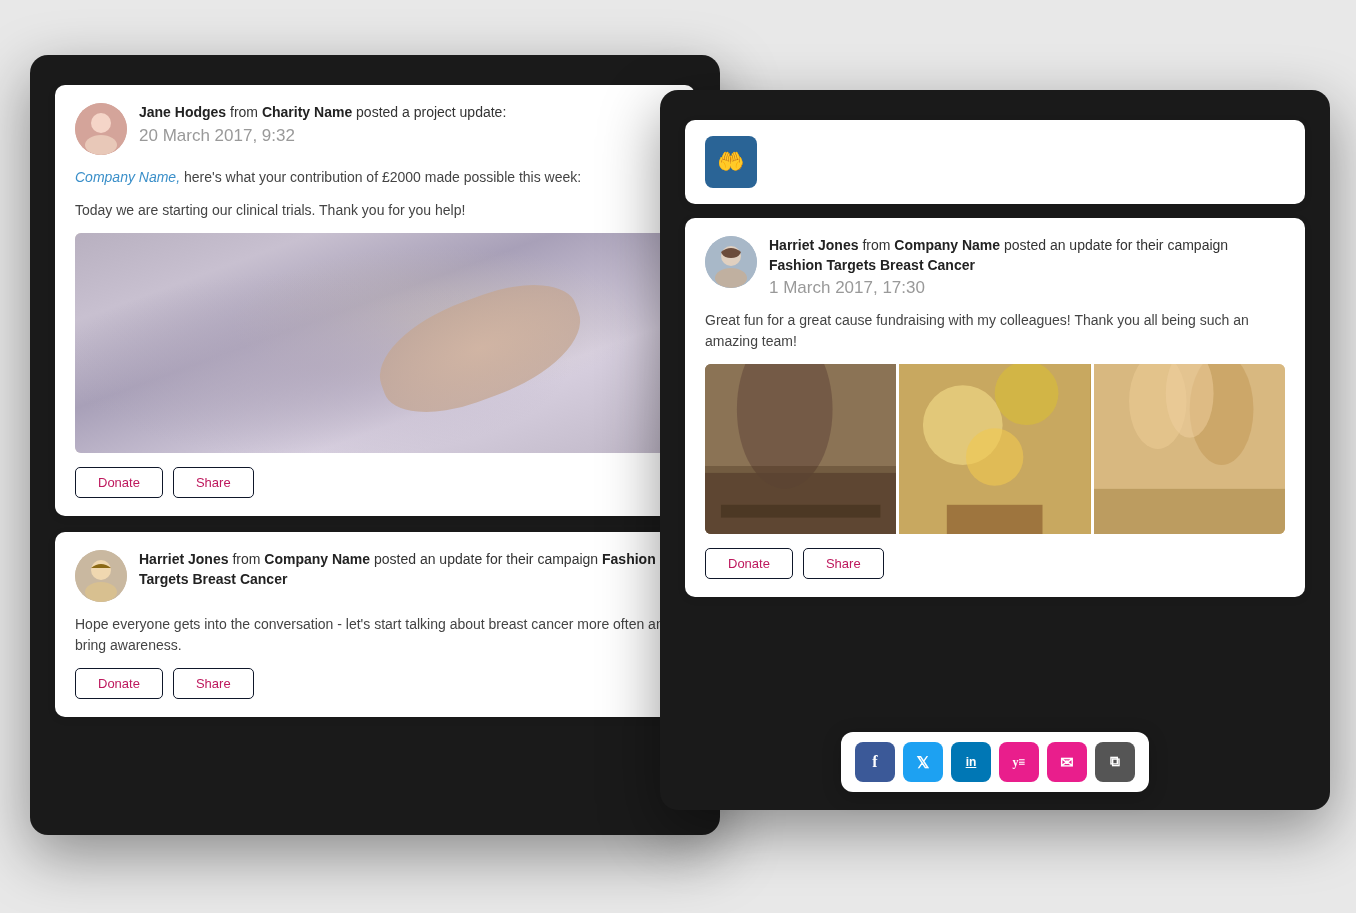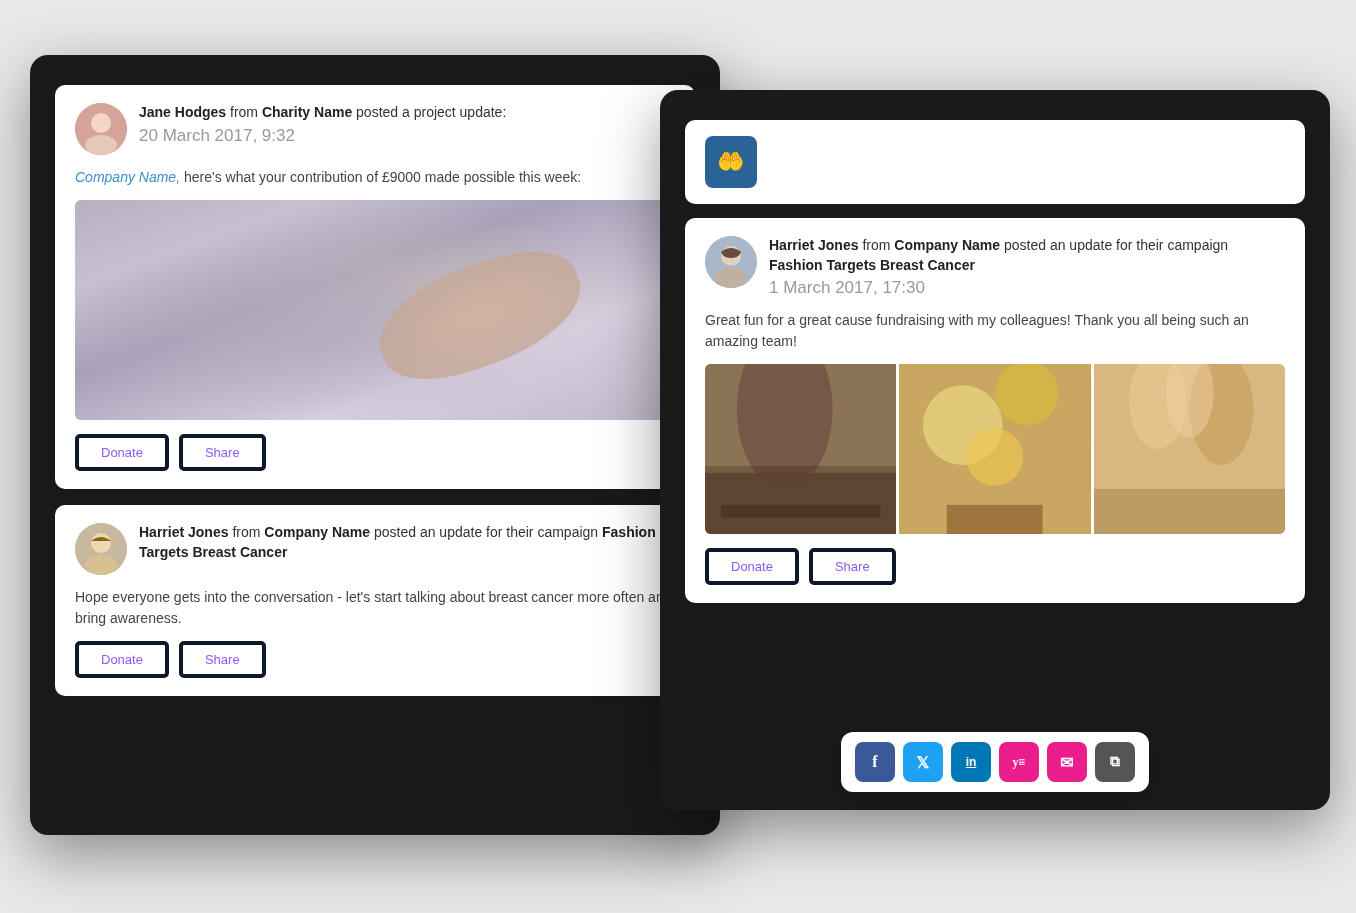--- a/index.html
+++ b/index.html
@@ -186,25 +186,25 @@
     }
 
     .card-actions {
       display: flex;
       gap: 10px;
       margin-top: 4px;
     }
 
     .btn-action {
       padding: 7px 22px;
-      border: 4px solid #0f172a;
+      border: 1px solid #0f172a;
       border-radius: 5px;
       background: #fff;
       font-size: 13px;
-      color: #8b5cf6;
+      color: #be185d;
       cursor: pointer;
       font-family: inherit;
     }
 
     
     .donation-notification {
       background: #fff;
       border-radius: 10px;
       padding: 16px 20px;
       margin-bottom: 14px;
@@ -305,22 +305,23 @@
           <div class="card-title">
             <strong>Jane Hodges</strong>
             <span>from</span>
             <strong>Charity Name</strong>
             <span>posted a project update:</span>
           </div>
           <div class="card-time">20 March 2017, 9:32</div>
         </div>
       </div>
       <div class="card-body-text">
-        <span class="italic-blue">Company Name,</span><span> here's what your contribution of £9000 made possible this week:</span>
-      </div>
+        <span class="italic-blue">Company Name,</span><span> here's what your contribution of £2000 made possible this week:</span>
+      </div>
+      <div class="card-body-text">Today we are starting our clinical trials. Thank you for you help!</div>
       <div class="card-image">
         <div class="lab-glove-visual"></div>
       </div>
       <div class="card-actions">
         <button class="btn-action">Donate</button>
         <button class="btn-action">Share</button>
       </div>
     </div>
 
     <div class="card">

